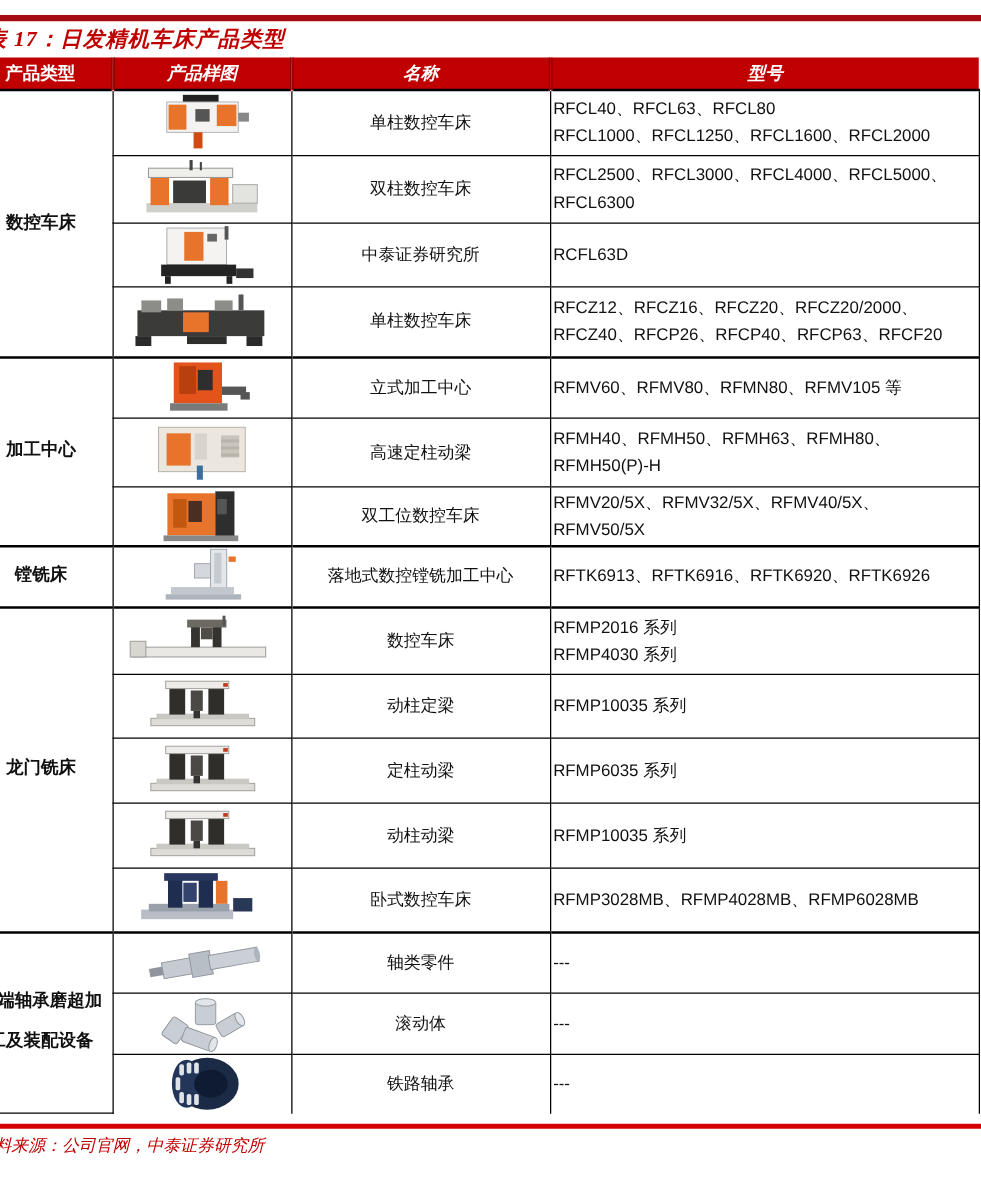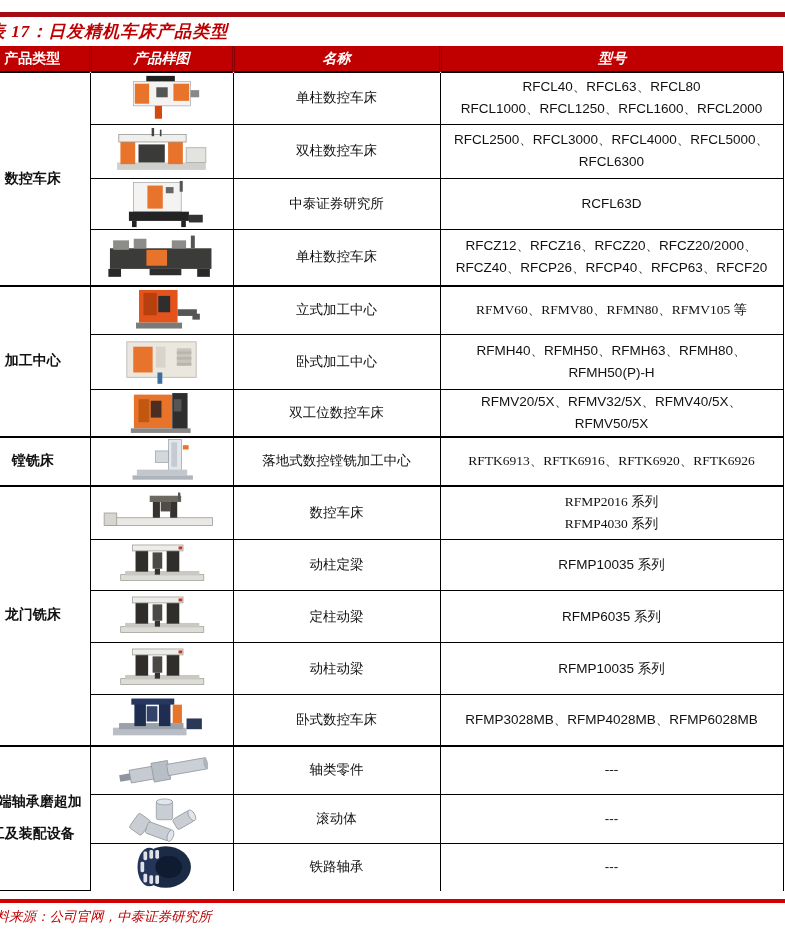--- a/index.html
+++ b/index.html
@@ -18,28 +18,28 @@
     background:#C00000;color:#ffffff;font-size:14px;font-weight:bold;
     height:25px;padding:0;text-align:center;vertical-align:middle;
     border-bottom:2px solid #000;
   }
   .product-table th + th{border-left:3px double #8A0004;font-style:italic;}
   .product-table td{border:1px solid #000;padding:0 2px;}
   .product-table td.col-type{
     border-left:none;font-weight:bold;font-size:14px;text-align:center;
     vertical-align:middle;line-height:2.3;color:#111;
   }
-  .product-table tr.group-start td{border-top:2px solid #000;font-family:Liberation Serif, serif;}
+  .product-table tr.group-start td{border-top:2px solid #000;}
   .product-table td.col-img{text-align:center;vertical-align:middle;}
   .product-table td.col-img svg{display:block;margin:0 auto;}
   .product-table td.col-name{
     text-align:center;vertical-align:middle;font-size:13.5px;color:#111;margin-left:12px;
   }
   .product-table td.col-model{
-    text-align:center;vertical-align:middle;color:#111;
+    text-align:left;vertical-align:middle;color:#111;
     font-family:"Liberation Sans","DejaVu Sans",sans-serif;font-size:13.5px;
   }
   .product-table td.col-model div{line-height:22px;}
   .product-table tr:last-child td{border-bottom:none;}
   .bottom-rule{position:absolute;left:0;top:899px;width:785px;height:4px;background:#D40000;}
   .source-note{
     position:absolute;left:-18px;top:908px;white-space:nowrap;
     font-size:13.5px;font-style:italic;color:#C00000;
   }
 </style>
@@ -166,21 +166,21 @@
               <rect x="22" y="6" width="86" height="44" fill="#EBE7DF" stroke="#B5B2AA"></rect>
               <rect x="30" y="12" width="24" height="32" fill="#E8742C"></rect>
               <rect x="58" y="12" width="12" height="26" fill="#D8D4CB"></rect>
               <rect x="84" y="14" width="18" height="22" fill="#C9C5BC"></rect>
               <rect x="84" y="18" width="18" height="3" fill="#B8B4AB"></rect>
               <rect x="84" y="25" width="18" height="3" fill="#B8B4AB"></rect>
               <rect x="84" y="32" width="18" height="3" fill="#B8B4AB"></rect>
               <rect x="60" y="44" width="6" height="14" fill="#3B6FA0"></rect>
             </svg>
           </td>
-          <td class="col-name">卧式加工中心</td>
+          <td class="col-name">高速定柱动梁</td>
           <td class="col-model">
             <div>RFMH40、RFMH50、RFMH63、RFMH80、</div>
             <div>RFMH50(P)-H</div>
           </td>
         </tr>
         <tr style="height: 47px;">
           <td class="col-img">
             <svg width="95" height="46" viewBox="0 0 120 60">
               <rect x="24" y="6" width="50" height="44" fill="#E8742C"></rect>
               <rect x="30" y="12" width="14" height="30" fill="#C2570F"></rect>

